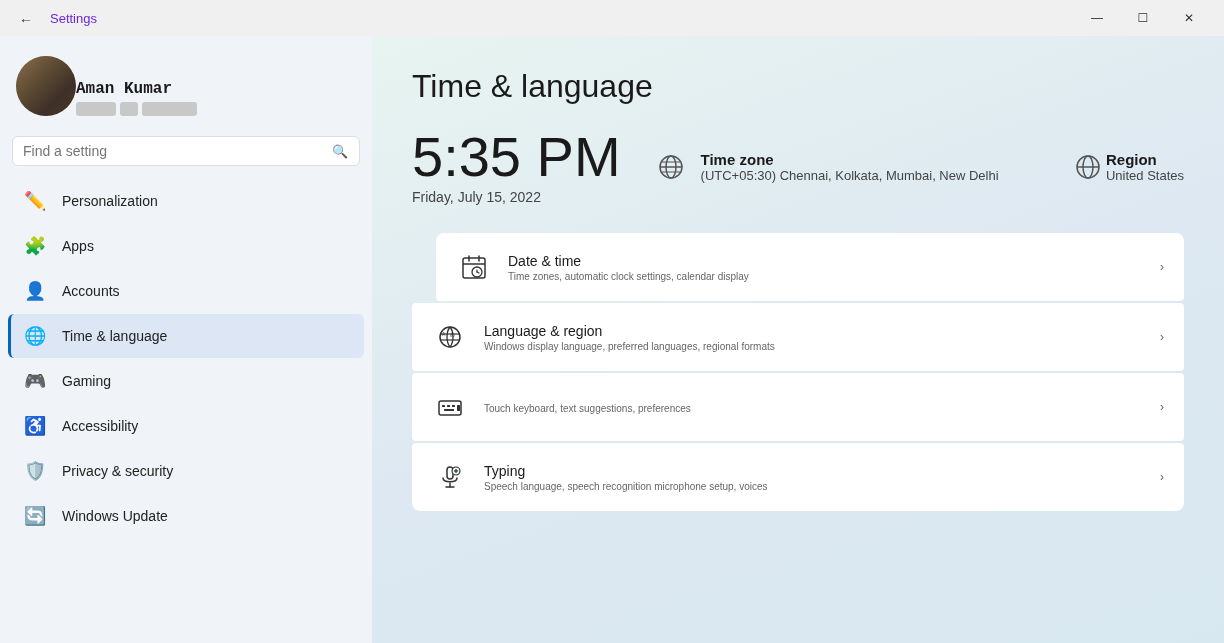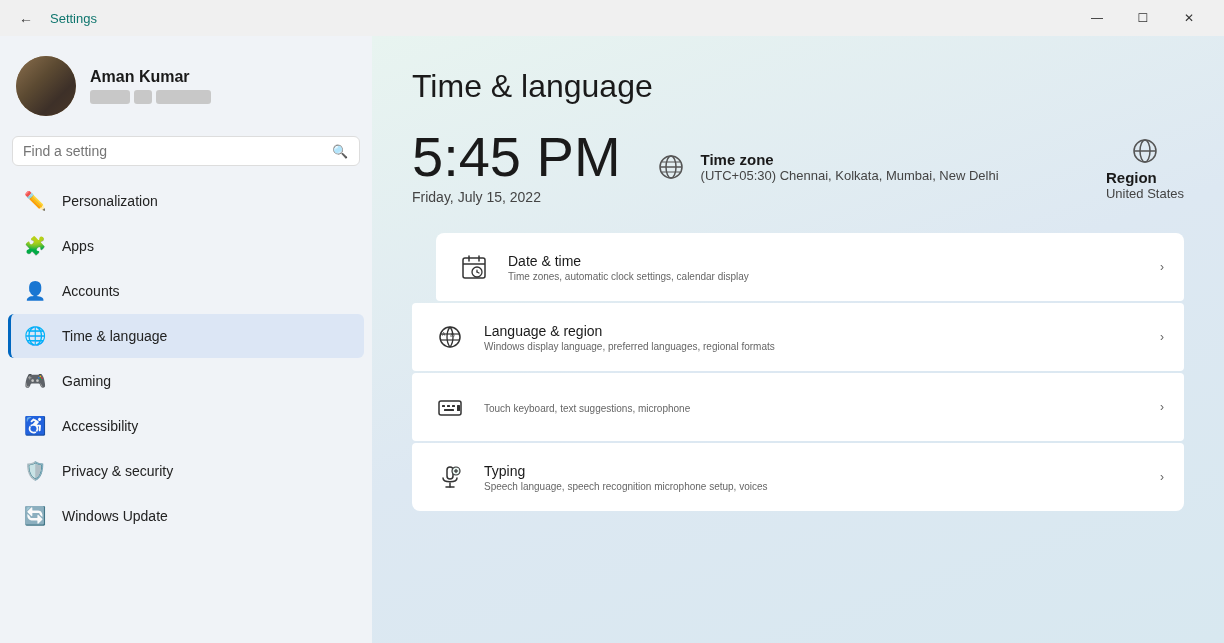--- a/index.html
+++ b/index.html
@@ -16,21 +16,21 @@
       flex-shrink: 0;
     }
     .title-bar-back {
       width: 28px; height: 28px;
       display: flex; align-items: center; justify-content: center;
       border-radius: 4px;
       cursor: pointer;
       font-size: 14px;
       color: #333;
     }
-    .title-bar-title { font-size: 13px; color: #0f766e; flex: 1; }
+    .title-bar-title { font-size: 13px; color: #6d28d9; flex: 1; }
     .title-bar-controls { display: flex; gap: 0; margin-left: auto; }
     .title-bar-btn {
       width: 46px; height: 36px;
       display: flex; align-items: center; justify-content: center;
       cursor: pointer; font-size: 12px; color: #333;
     }
 
     
     .main-container {
       display: flex;
@@ -45,23 +45,23 @@
       display: flex;
       flex-direction: column;
       overflow-y: auto;
       flex-shrink: 0;
       padding-bottom: 8px;
     }
 
     
     .user-profile {
       display: flex;
-      align-items: center;
+      align-items: flex-end;
       padding: 20px 16px 16px 16px;
-      gap: 14px;
+      font-family: Liberation Mono, monospace;
     }
     .avatar {
       width: 60px; height: 60px;
       border-radius: 50%;
       background: #8b7355;
       overflow: hidden;
       flex-shrink: 0;
       display: flex; align-items: center; justify-content: center;
     }
     .avatar-img {
@@ -161,21 +161,20 @@
       font-size: 22px;
       color: #555;
     }
     .tz-info { display: flex; flex-direction: column; }
     .tz-label { font-size: 15px; font-weight: 600; color: #1a1a1a; }
     .tz-value { font-size: 13px; color: #444; }
 
     .region-section {
       display: flex;
       align-items: center;
-      flex-direction: column;
     }
     .region-icon {
       width: 36px; height: 36px;
       display: flex; align-items: center; justify-content: center;
       font-size: 22px;
       color: #555;
     }
     .region-info { display: flex; flex-direction: column; }
     .region-label { font-size: 15px; font-weight: 600; color: #1a1a1a; }
     .region-value { font-size: 13px; color: #444; }
@@ -304,21 +303,21 @@
     </div>
 
   </div>
 
   <div class="content">
 
     <h1 class="page-title">Time &amp; language</h1>
 
     <div class="time-info-bar">
       <div class="clock-section">
-        <span class="clock-time">5:45 PM</span>
+        <span class="clock-time">5:35 PM</span>
         <span class="clock-date">Friday, July 15, 2022</span>
       </div>
 
       <div class="time-zone-section">
         <div class="tz-icon">
           <svg width="28" height="28" viewBox="0 0 28 28" fill="none" xmlns="http://www.w3.org/2000/svg">
             <circle cx="14" cy="14" r="11" stroke="#555" stroke-width="1.5" fill="none"></circle>
             <ellipse cx="14" cy="14" rx="5" ry="11" stroke="#555" stroke-width="1.5" fill="none"></ellipse>
             <line x1="3" y1="14" x2="25" y2="14" stroke="#555" stroke-width="1.5"></line>
             <line x1="5" y1="9" x2="23" y2="9" stroke="#555" stroke-width="1"></line>
@@ -391,21 +390,21 @@
           <svg width="28" height="28" viewBox="0 0 28 28" fill="none">
             <rect x="3" y="8" width="22" height="14" rx="2" stroke="#333" stroke-width="1.5" fill="none"></rect>
             <rect x="6" y="12" width="3" height="2" rx="0.5" fill="#333"></rect>
             <rect x="11" y="12" width="3" height="2" rx="0.5" fill="#333"></rect>
             <rect x="16" y="12" width="3" height="2" rx="0.5" fill="#333"></rect>
             <rect x="8" y="16" width="10" height="2" rx="0.5" fill="#333"></rect>
             <rect x="21" y="12" width="3" height="6" rx="0.5" fill="#333"></rect>
           </svg>
         </div>
         <div class="card-text">
-          <div class="card-desc">Touch keyboard, text suggestions, microphone</div>
+          <div class="card-desc">Touch keyboard, text suggestions, preferences</div>
         </div>
         <span class="card-chevron">›</span>
       </div>
 
       <div class="settings-card">
         <div class="card-icon">
           <svg width="28" height="28" viewBox="0 0 28 28" fill="none">
             <rect x="11" y="4" width="6" height="12" rx="3" stroke="#333" stroke-width="1.5" fill="none"></rect>
             <path d="M7 15 C7 20 21 20 21 15" stroke="#333" stroke-width="1.5" fill="none" stroke-linecap="round"></path>
             <line x1="14" y1="20" x2="14" y2="24" stroke="#333" stroke-width="1.5" stroke-linecap="round"></line>

